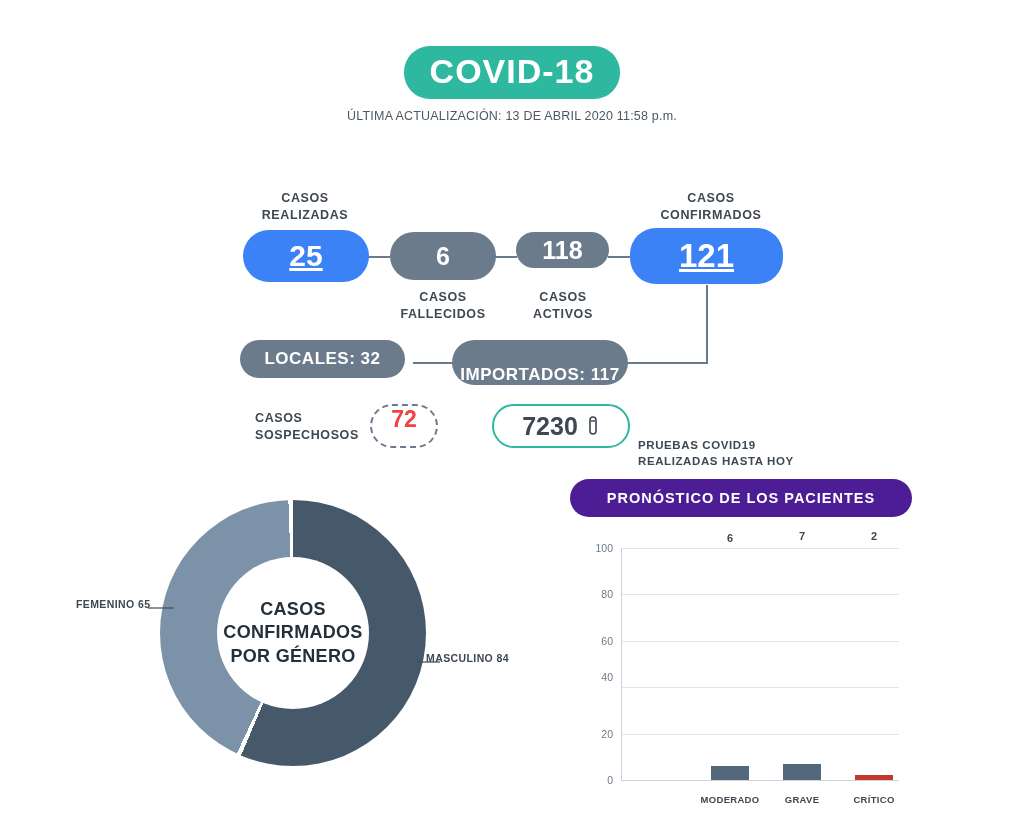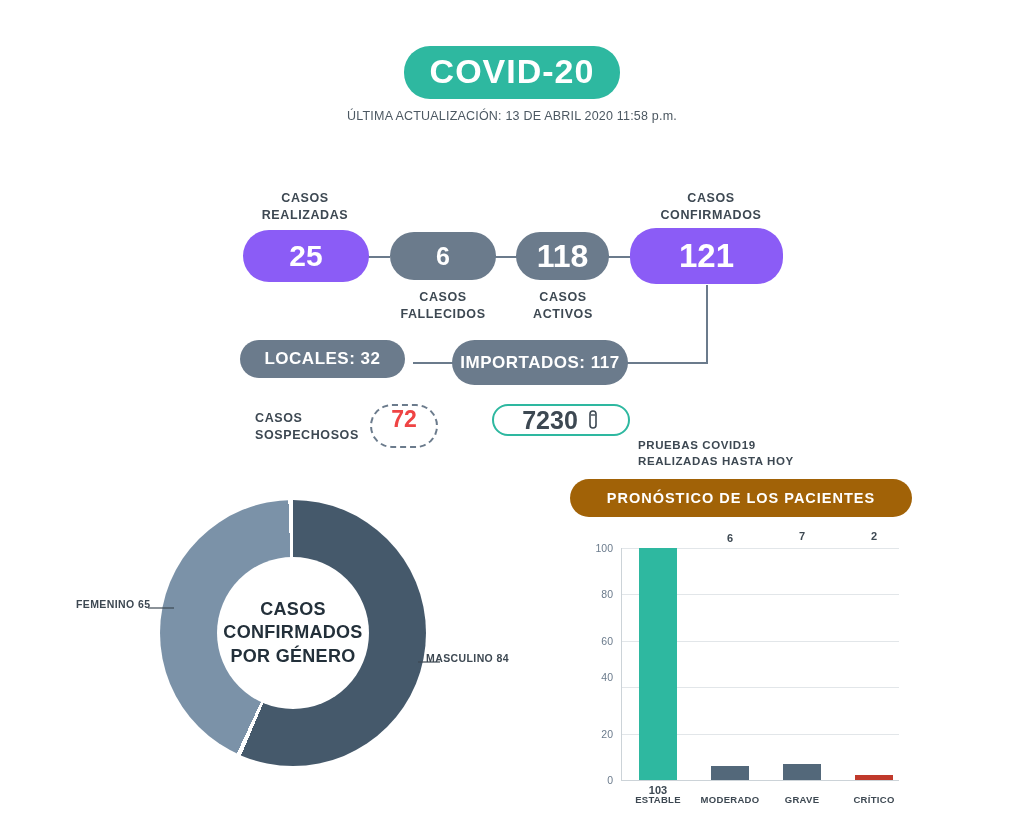--- a/index.html
+++ b/index.html
@@ -53,21 +53,21 @@
   .pill {
     position: absolute;
     border-radius: 26px;
     display: flex;
     align-items: center;
     justify-content: center;
     color: #ffffff;
     font-weight: bold;
     box-sizing: border-box;
   }
-  .pill.teal  { background: #8b5cf6; }
+  .pill.teal  { background: #3b82f6; text-decoration: underline; }
   .pill.slate { background: #6b7b8c; }
 
   .caplabel {
     position: absolute;
     text-align: center;
     font-size: 12.5px;
     font-weight: bold;
     letter-spacing: 0.6px;
     color: #3d4852;
     line-height: 1.35;
@@ -150,21 +150,21 @@
     color: #3d4852;
     letter-spacing: 0.4px;
     white-space: nowrap;
   }
 
   
   #pronostico-badge {
     position: absolute;
     left: 570px; top: 479px;
     width: 342px; height: 38px;
-    background: #a16207;
+    background: #4c1d95;
     border-radius: 19px;
     color: #ffffff;
     font-size: 14.5px;
     font-weight: bold;
     letter-spacing: 1px;
     display: flex;
     align-items: center;
     justify-content: center;
   }
   #barchart {
@@ -226,21 +226,21 @@
     font-size: 9.5px;
     font-weight: bold;
     letter-spacing: 0.3px;
     color: #3d4852;
   }
 </style>
 </head>
 <body>
 
 <div id="header">
-  <div id="title-badge">COVID-20</div>
+  <div id="title-badge">COVID-18</div>
   <div id="subtitle">ÚLTIMA ACTUALIZACIÓN: 13 DE ABRIL 2020 11:58 p.m.</div>
 </div>
 
 <div>
 
   <div class="line" style="left:368px; top:256px; width:22px; height:2px;"></div>
   <div class="line" style="left:495px; top:256px; width:22px; height:2px;"></div>
   <div class="line" style="left:608px; top:256px; width:22px; height:2px;"></div>
   <div class="line" style="left:706px; top:285px; width:2px; height:78px;"></div>
   <div class="line" style="left:627px; top:362px; width:81px; height:2px;"></div>
@@ -256,54 +256,54 @@
   </div>
 
   <div class="pill teal" style="left:243px; top:230px; width:126px; height:52px; font-size:30px;">
     <span>25</span>
   </div>
 
   <div class="pill slate" style="left:390px; top:232px; width:106px; height:48px; font-size:25px;">
     <span>6</span>
   </div>
 
-  <div class="pill slate" style="left:516px; top:232px; width:93px; height:48px; font-size:32px;">
+  <div class="pill slate" style="left:516px; top:232px; width:93px; height:36px; font-size:25px;">
     <span>118</span>
   </div>
 
   <div class="pill teal" style="left:630px; top:228px; width:153px; height:56px; font-size:33px;">
     <span>121</span>
   </div>
 
   <div class="caplabel" style="left:380px; top:289px; width:126px;">
     <div>CASOS</div>
     <div>FALLECIDOS</div>
   </div>
   <div class="caplabel" style="left:508px; top:289px; width:110px;">
     <div>CASOS</div>
     <div>ACTIVOS</div>
   </div>
 
   <div class="pill slate" style="left:240px; top:340px; width:165px; height:38px; font-size:17px; letter-spacing:0.5px;">
     <span>LOCALES: 32</span>
   </div>
-  <div class="pill slate" style="left:452px; top:340px; width:176px; height:45px; font-size:17px; letter-spacing:0.5px;">
+  <div class="pill slate" style="left:452px; top:340px; width:176px; height:45px; font-size:17px; letter-spacing:0.5px;align-items:flex-end;">
     <span>IMPORTADOS: 117</span>
   </div>
 </div>
 
 <div class="caplabel" style="left:255px; top:410px; width:104px; text-align:left;">
   <div>CASOS</div>
   <div>SOSPECHOSOS</div>
 </div>
 <div id="sospechosos-box" style="left:370px; top:404px; width:68px; height:44px;">
   <span>72</span>
 </div>
 
-<div id="pruebas-box" style="left:492px; top:404px; width:138px; height:32px;">
+<div id="pruebas-box" style="left:492px; top:404px; width:138px; height:44px;">
   <span>7230</span>
   <span style="display:inline-flex;">
     <svg width="14" height="20" viewBox="0 0 14 20" aria-hidden="true">
       <rect x="4" y="1" width="6" height="17" rx="3" fill="none" stroke="#3d4852" stroke-width="1.6"></rect>
       <line x1="4.8" y1="5" x2="9.2" y2="5" stroke="#3d4852" stroke-width="1.4"></line>
     </svg>
   </span>
 </div>
 <div class="caplabel" style="left:638px; top:411px; width:200px; text-align:left; font-size:11.5px;margin-top:27px;">
   <div>PRUEBAS COVID19</div>
@@ -345,25 +345,20 @@
 
   <div class="gridline" style="top:54.4px;"></div>
   <div class="ytick" style="top:54.4px;">80</div>
 
   <div class="gridline" style="top:8px;"></div>
   <div class="ytick" style="top:8px;">100</div>
 
   <div class="axis-y"></div>
   <div class="axis-x"></div>
 
-  <div class="bar-col" style="left:56px; top:8px;">
-    <div class="bar" style="left:8px; width:38px; height:232px; background:#2eb8a0;"></div>
-    <div class="bar-val" style="top:236px;">103</div>
-    <div class="bar-cat" style="left:-9px;">ESTABLE</div>
-  </div>
 
   <div class="bar-col" style="left:128px; top:8px;">
     <div class="bar" style="left:8px; width:38px; height:14px; background:#53687a;"></div>
     <div class="bar-val" style="top:-16px;">6</div>
     <div class="bar-cat" style="left:-9px;">MODERADO</div>
   </div>
 
   <div class="bar-col" style="left:200px; top:8px;">
     <div class="bar" style="left:8px; width:38px; height:16px; background:#53687a;"></div>
     <div class="bar-val" style="top:-18px;">7</div>

